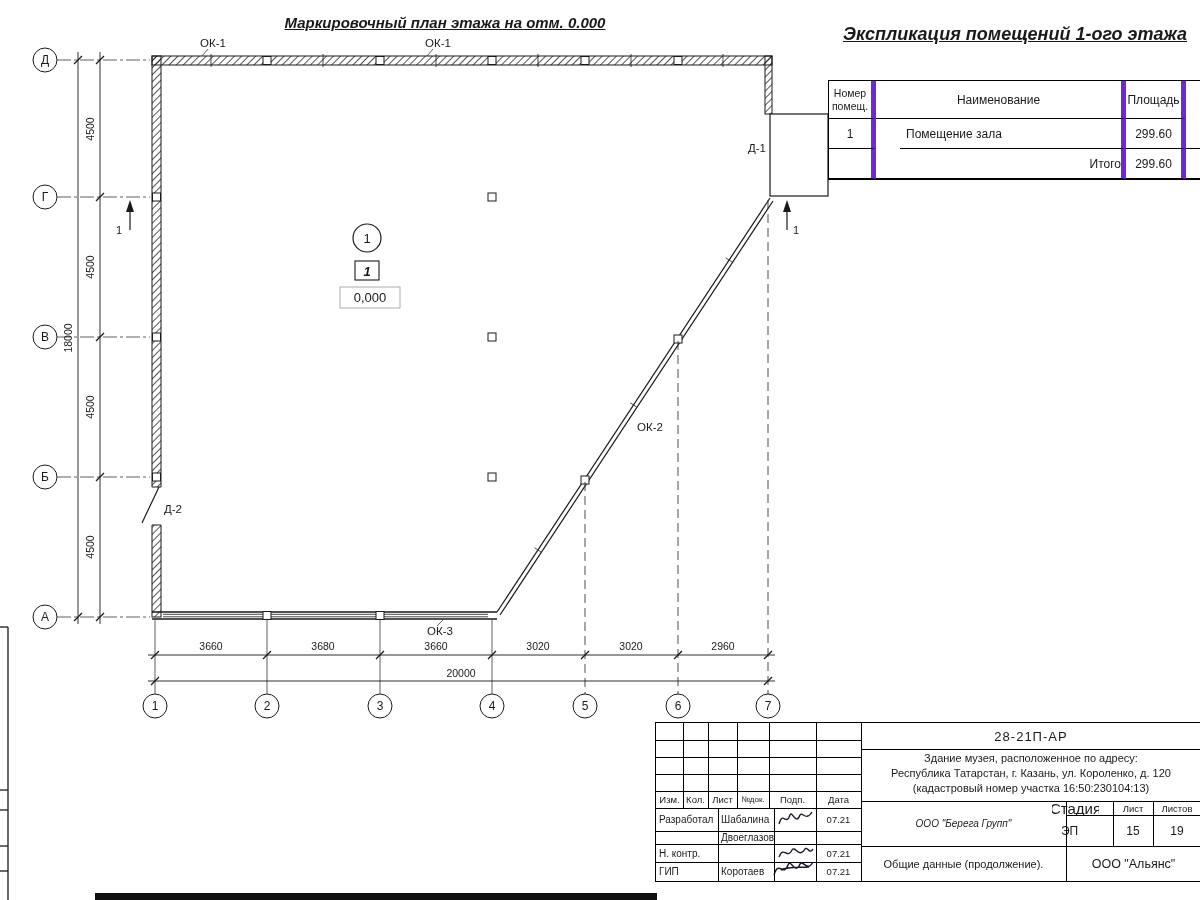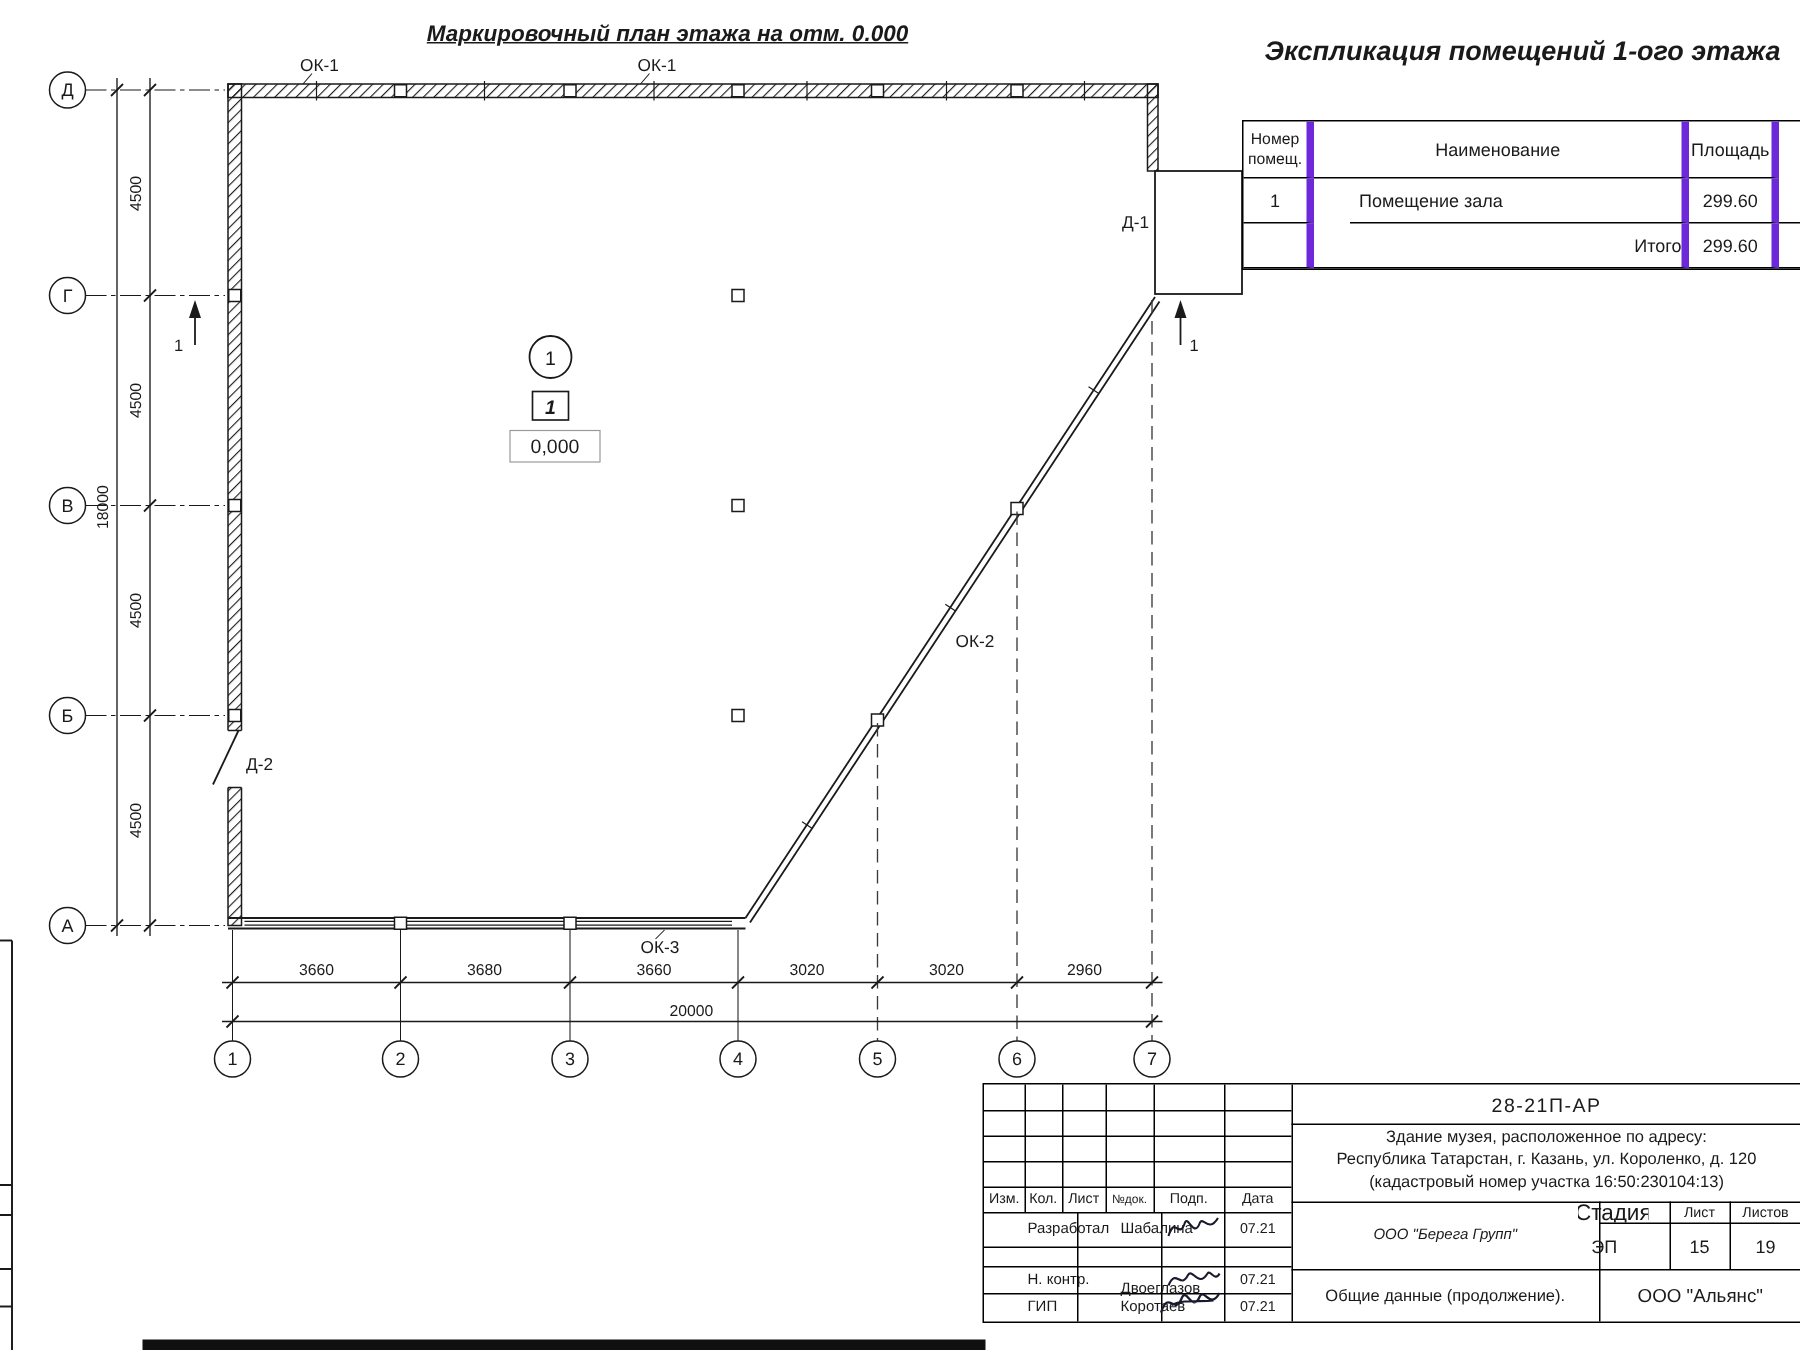--- a/index.html
+++ b/index.html
@@ -4,36 +4,36 @@
 <style>
   html,body{margin:0;padding:0;}
   body{width:1200px;height:900px;overflow:hidden;position:relative;background:#fff;
        font-family:"Liberation Sans",sans-serif;color:#1a1a1a;}
   .abs{position:absolute;}
   svg{position:absolute;left:0;top:0;}
   svg text{font-family:"Liberation Sans",sans-serif;fill:#1a1a1a;}
   .plan-title{left:240px;top:14px;width:410px;text-align:center;font-size:15px;
       font-style:italic;font-weight:bold;text-decoration:underline;}
   .exp-title{left:830px;top:24px;width:370px;text-align:center;font-size:18px;
-      font-style:italic;font-weight:bold;}
+      font-style:italic;font-weight:bold;text-decoration:underline;}
   .exp-table{left:828px;top:80px;width:397px;height:98px;display:grid;
       grid-template-columns:47px 250px 60px 40px;grid-template-rows:38px 30px 30px;
       border:1px solid #000;font-size:12px;}
   .exp-table>div{border-right:5px solid #6d28d9;border-bottom:1px solid #000;
       display:flex;align-items:center;justify-content:center;overflow:hidden;}
   .exp-table>div.col{flex-direction:column;font-size:10.5px;line-height:1.2;}
   .exp-table>div.l{justify-content:flex-start;padding-left:6px;margin-left:24px;}
   .exp-table>div.r{justify-content:flex-end;padding-right:0;}
   .tblock{left:655px;top:722px;width:545px;height:158px;border:1.5px solid #000;
       box-sizing:content-box;font-size:10px;}
   .tblock .hl{position:absolute;background:#000;height:1px;}
   .tblock .vl{position:absolute;background:#000;width:1px;}
   .tcell{position:absolute;display:flex;align-items:center;justify-content:center;
       text-align:center;overflow:hidden;}
-  .tcell.l{justify-content:flex-start;text-align:left;padding-left:3px;margin-left:26px;}
+  .tcell.l{justify-content:flex-start;text-align:left;padding-left:3px;}
   .bottom-bar{left:95px;top:893px;width:562px;height:7px;background:#101010;}
 </style>
 </head>
 <body>
 
 <svg width="1200" height="900" viewBox="0 0 1200 900">
   <defs>
     <pattern id="hatch" patternUnits="userSpaceOnUse" width="5" height="5" patternTransform="rotate(45)">
       <line x1="0" y1="0" x2="0" y2="5" stroke="#1a1a1a" stroke-width="1.5"></line>
     </pattern>
@@ -278,21 +278,21 @@
   <div class="tcell" style="left:27px;top:68px;width:25px;height:17px;font-size:9.5px">Кол.</div>
   <div class="tcell" style="left:52px;top:68px;width:29px;height:17px;font-size:9.5px">Лист</div>
   <div class="tcell" style="left:81px;top:68px;width:32px;height:17px;font-size:8px">№док.</div>
   <div class="tcell" style="left:113px;top:68px;width:47px;height:17px;font-size:9.5px">Подп.</div>
   <div class="tcell" style="left:160px;top:68px;width:45px;height:17px;font-size:9.5px">Дата</div>
 
   <div class="tcell l" style="left:0;top:85px;width:62px;height:23px">Разработал</div>
   <div class="tcell l" style="left:62px;top:85px;width:56px;height:23px">Шабалина</div>
   <div class="tcell" style="left:160px;top:85px;width:45px;height:23px;font-size:9.5px">07.21</div>
   <div class="tcell l" style="left:0;top:121px;width:62px;height:18px">Н. контр.</div>
-  <div class="tcell l" style="left:62px;top:127px;width:56px;height:18px">Двоеглазов</div>
+  <div class="tcell l" style="left:62px;top:105px;width:56px;height:18px">Двоеглазов</div>
   <div class="tcell" style="left:160px;top:121px;width:45px;height:18px;font-size:9.5px">07.21</div>
   <div class="tcell l" style="left:0;top:139px;width:62px;height:19px">ГИП</div>
   <div class="tcell l" style="left:62px;top:139px;width:56px;height:19px">Коротаев</div>
   <div class="tcell" style="left:160px;top:139px;width:45px;height:19px;font-size:9.5px">07.21</div>
 
   <svg class="abs" style="left:119px;top:84px" width="41" height="24">
     <path d="M4 17 C8 3,11 20,15 8 C17 3,21 19,25 8 C27 4,31 15,37 5" fill="none" stroke="#1a1a2e" stroke-width="1.4"></path>
   </svg>
   <svg class="abs" style="left:119px;top:120px" width="41" height="20">
     <path d="M4 14 C9 2,12 17,17 7 C20 2,24 16,30 6 C32 3,35 12,38 6" fill="none" stroke="#1a1a2e" stroke-width="1.4"></path>

